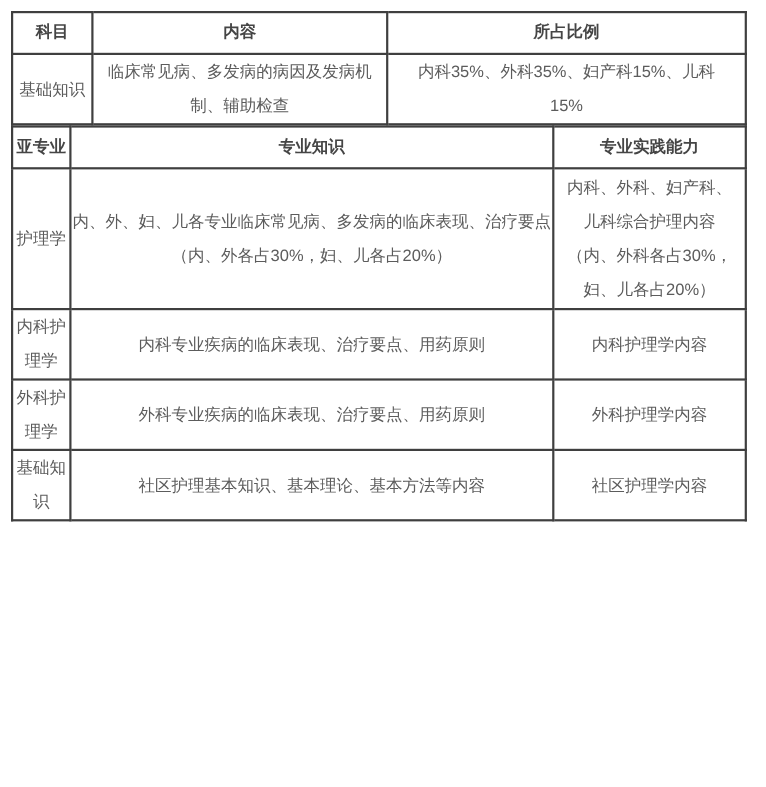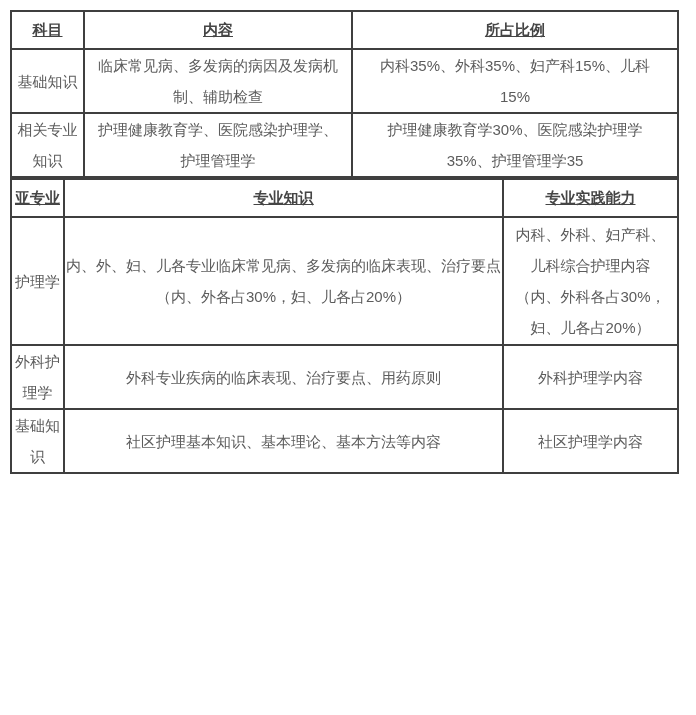--- a/index.html
+++ b/index.html
@@ -43,21 +43,20 @@
     line-height: 31px;
     padding: 0 8px;
     overflow: hidden;
     word-break: break-word;
   }
   .doc-table th {
     font-weight: bold;
     color: #454545;
     height: 38px;
     line-height: 22px;
-    text-decoration: underline;
   }
   .doc-table tbody tr { height: 62px; }
   
   .doc-table th:first-child, .doc-table td:first-child { padding: 0 1px; }
   
   .t1 .c1 { width: 73px; }
   .t1 .c2 { width: 268px; }
   .t1 .c3 { width: 326px; }
   .t1 td:last-child { padding: 0 22px; }
   
@@ -86,25 +85,20 @@
         <th>内容</th>
         <th>所占比例</th>
       </tr>
     </thead>
     <tbody>
       <tr>
         <td>基础知识</td>
         <td>临床常见病、多发病的病因及发病机制、辅助检查</td>
         <td>内科35%、外科35%、妇产科15%、儿科15%</td>
       </tr>
-      <tr>
-        <td>相关专业知识</td>
-        <td>护理健康教育学、医院感染护理学、护理管理学</td>
-        <td>护理健康教育学30%、医院感染护理学35%、护理管理学35</td>
-      </tr>
     </tbody>
   </table>
 
 
   <table class="doc-table t2">
     <colgroup>
         <col class="c1">
         <col class="c2">
         <col class="c3">
       </colgroup>
@@ -115,20 +109,25 @@
         <th>专业实践能力</th>
       </tr>
     </thead>
     <tbody>
       <tr class="tall">
         <td>护理学</td>
         <td>内、外、妇、儿各专业临床常见病、多发病的临床表现、治疗要点（内、外各占30%，妇、儿各占20%）</td>
         <td>内科、外科、妇产科、儿科综合护理内容（内、外科各占30%，妇、儿各占20%）</td>
       </tr>
       <tr>
+        <td>内科护理学</td>
+        <td>内科专业疾病的临床表现、治疗要点、用药原则</td>
+        <td>内科护理学内容</td>
+      </tr>
+      <tr>
         <td>外科护理学</td>
         <td>外科专业疾病的临床表现、治疗要点、用药原则</td>
         <td>外科护理学内容</td>
       </tr>
       <tr>
         <td>基础知识</td>
         <td>社区护理基本知识、基本理论、基本方法等内容</td>
         <td>社区护理学内容</td>
       </tr>
     </tbody>

